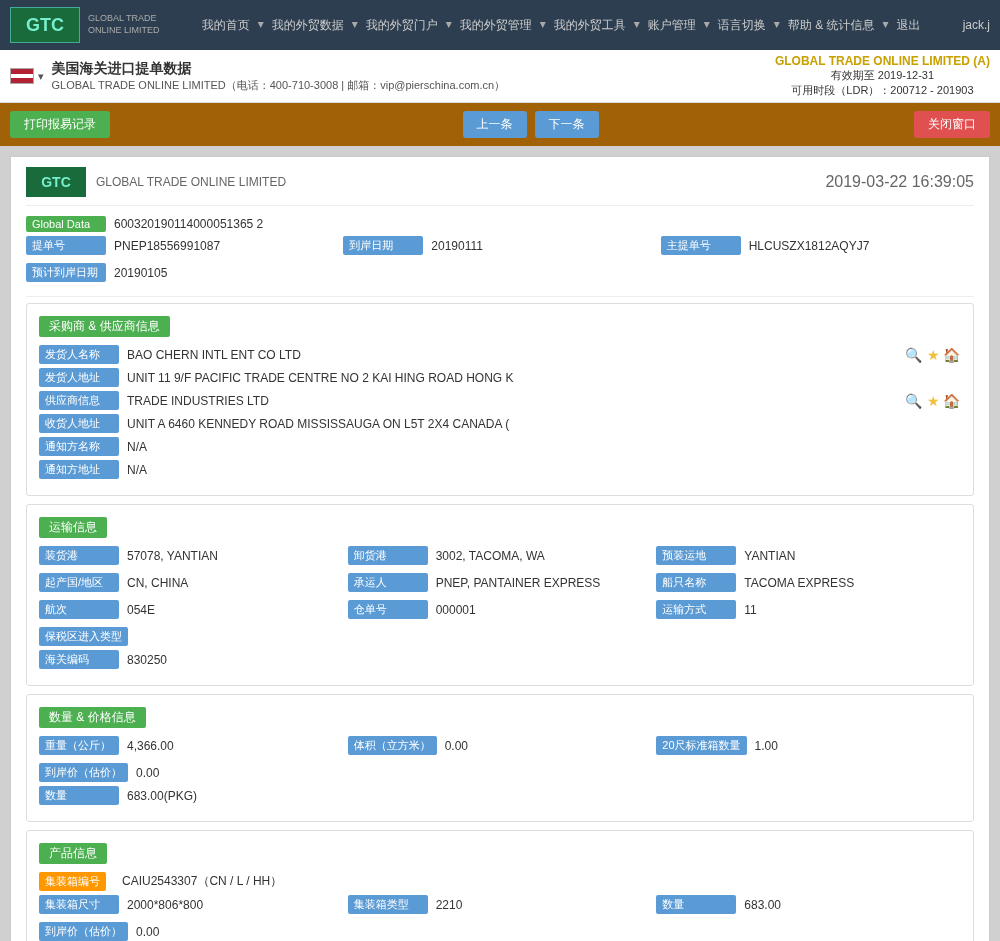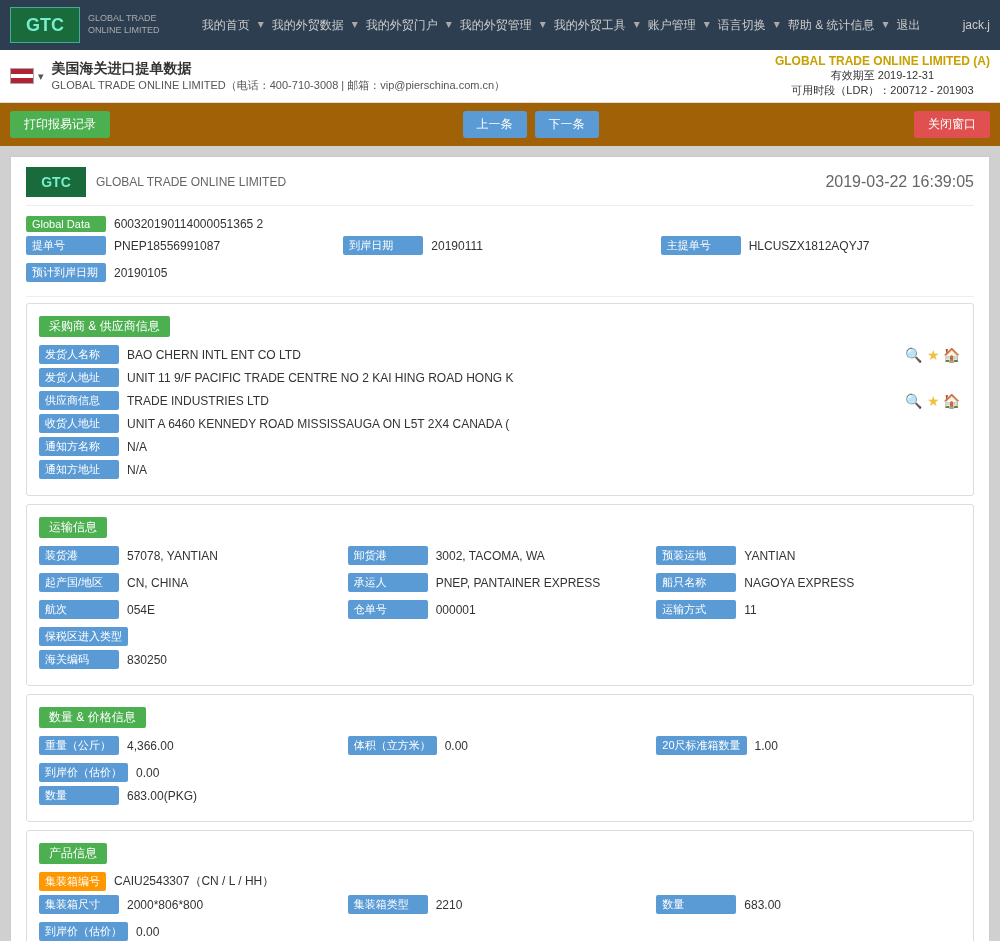--- a/index.html
+++ b/index.html
@@ -218,21 +218,21 @@
         <div class="info-row">
           <span class="info-label">起产国/地区</span>
           <span class="info-value">CN, CHINA</span>
         </div>
         <div class="info-row">
           <span class="info-label">承运人</span>
           <span class="info-value">PNEP, PANTAINER EXPRESS</span>
         </div>
         <div class="info-row">
           <span class="info-label">船只名称</span>
-          <span class="info-value">NAGOYA EXPRESS</span>
+          <span class="info-value">TACOMA EXPRESS</span>
         </div>
         <div class="info-row">
           <span class="info-label">航次</span>
           <span class="info-value">054E</span>
         </div>
         <div class="info-row">
           <span class="info-label">仓单号</span>
           <span class="info-value">000001</span>
         </div>
         <div class="info-row">
@@ -273,21 +273,21 @@
       <div class="info-row">
         <span class="info-label">数量</span>
         <span class="info-value">683.00(PKG)</span>
       </div>
     </div>
 
     <div class="section-box">
       <div class="section-title">产品信息</div>
       <div class="info-row">
         <span class="container-badge">集装箱编号</span>
-        <span class="info-value" style="margin-left:8px;">CAIU2543307（CN / L / HH）</span>
+        <span class="info-value" style="margin-left:16px;">CAIU2543307（CN / L / HH）</span>
       </div>
       <div class="info-grid-2">
         <div class="info-row">
           <span class="info-label">集装箱尺寸</span>
           <span class="info-value">2000*806*800</span>
         </div>
         <div class="info-row">
           <span class="info-label">集装箱类型</span>
           <span class="info-value">2210</span>
         </div>

